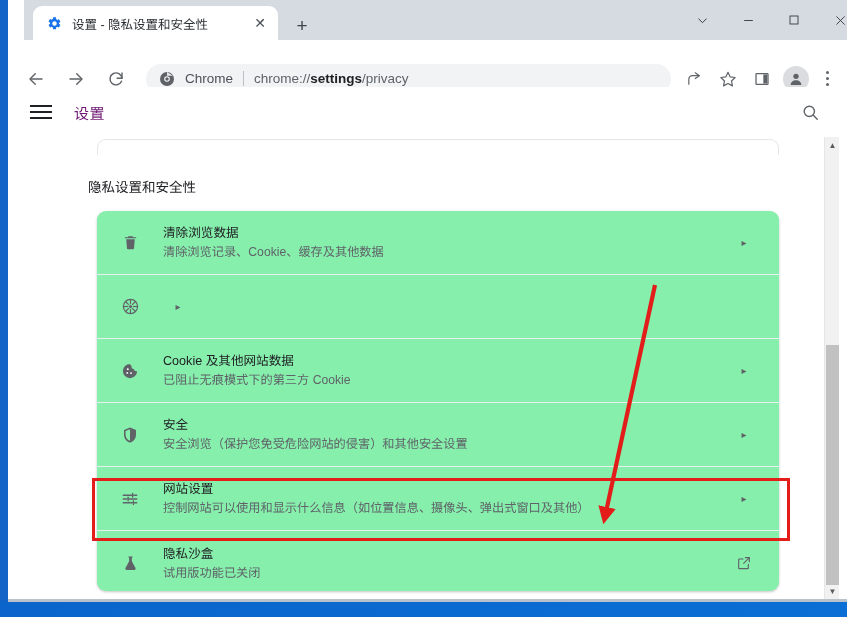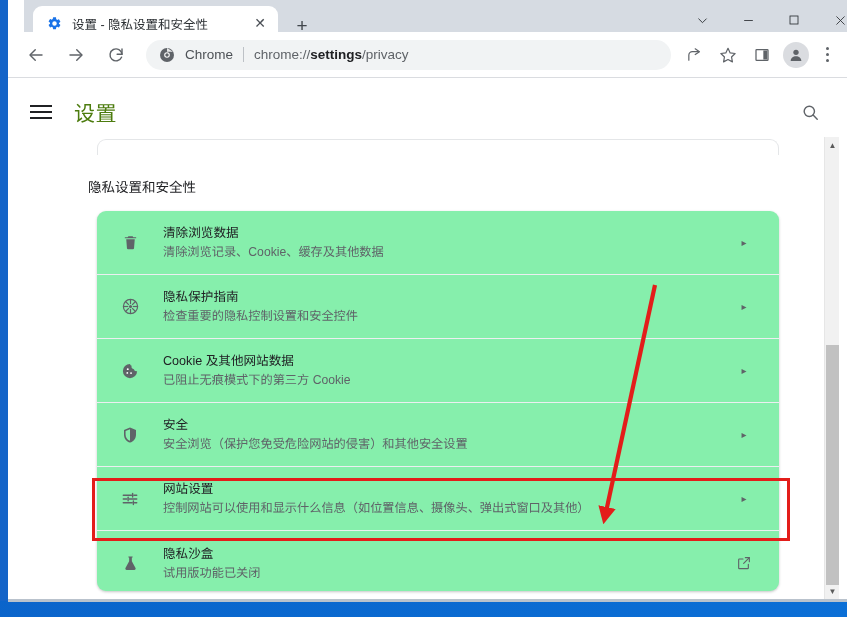--- a/index.html
+++ b/index.html
@@ -71,21 +71,21 @@
     display: flex; align-items: center;
   }
   .wc-btn {
     width: 46px; height: 40px;
     display: flex; align-items: center; justify-content: center;
     color: #2c3034; cursor: pointer;
   }
 
   
   .toolbar {
-    position: absolute; left: 0; top: 32px; width: 839px; height: 46px;
+    position: absolute; left: 0; top: 56px; width: 839px; height: 46px;
     background: #ffffff;
     display: flex; align-items: center;
     padding: 0 8px;
     border-bottom: 1px solid #dadce0;
   }
   .nav-btn {
     width: 30px; height: 30px; flex: 0 0 30px;
     display: flex; align-items: center; justify-content: center;
     color: #5f6368; cursor: pointer; border-radius: 50%;
     margin: 0 5px;
@@ -134,21 +134,21 @@
     padding: 0 22px;
     z-index: 4;
   }
   .hamburger {
     width: 26px; height: 26px; flex: 0 0 26px;
     display: flex; flex-direction: column; justify-content: center;
     gap: 4px; cursor: pointer; margin-right: 18px;
   }
   .hamburger i { display: block; width: 22px; height: 2px; background: #202124; }
   .settings-title {
-    font-size: 21px; color: #4d7c0f; font-weight: 400;
+    font-size: 15px; color: #701a75; font-weight: 400;
     letter-spacing: .5px;
   }
   .header-search {
     margin-left: auto; width: 30px; height: 30px;
     display: flex; align-items: center; justify-content: center;
     color: #5f6368; cursor: pointer;
   }
 
   
   .content {
@@ -395,24 +395,20 @@
             <line x1="12" y1="3.4" x2="12" y2="9"></line>
               <line x1="12" y1="15" x2="12" y2="20.6"></line>
             <line x1="3.4" y1="12" x2="9" y2="12"></line>
               <line x1="15" y1="12" x2="20.6" y2="12"></line>
             <line x1="6" y1="6" x2="10" y2="10"></line>
               <line x1="14" y1="14" x2="18" y2="18"></line>
             <line x1="18" y1="6" x2="14" y2="10"></line>
               <line x1="10" y1="14" x2="6" y2="18"></line>
           </svg>
         </span>
-        <span class="row-text">
-          <span class="row-title">隐私保护指南</span><br>
-          <span class="row-sub">检查重要的隐私控制设置和安全控件</span>
-        </span>
         <span class="row-action">
           <span class="chevron">▸</span>
         </span>
       </div>
 
       <div class="row">
         <span class="row-icon">
           <svg width="18" height="18" viewBox="0 0 24 24" fill="currentColor">
             <path d="M12 2.5a9.5 9.5 0 1 0 9.5 9.5 3.4 3.4 0 0 1-4.3-2.3A3.4 3.4 0 0 1 14.2 5 3.3 3.3 0 0 1 12 2.5z"></path>
             <circle cx="9" cy="9.5" r="1.3" fill="#ffffff"></circle>

